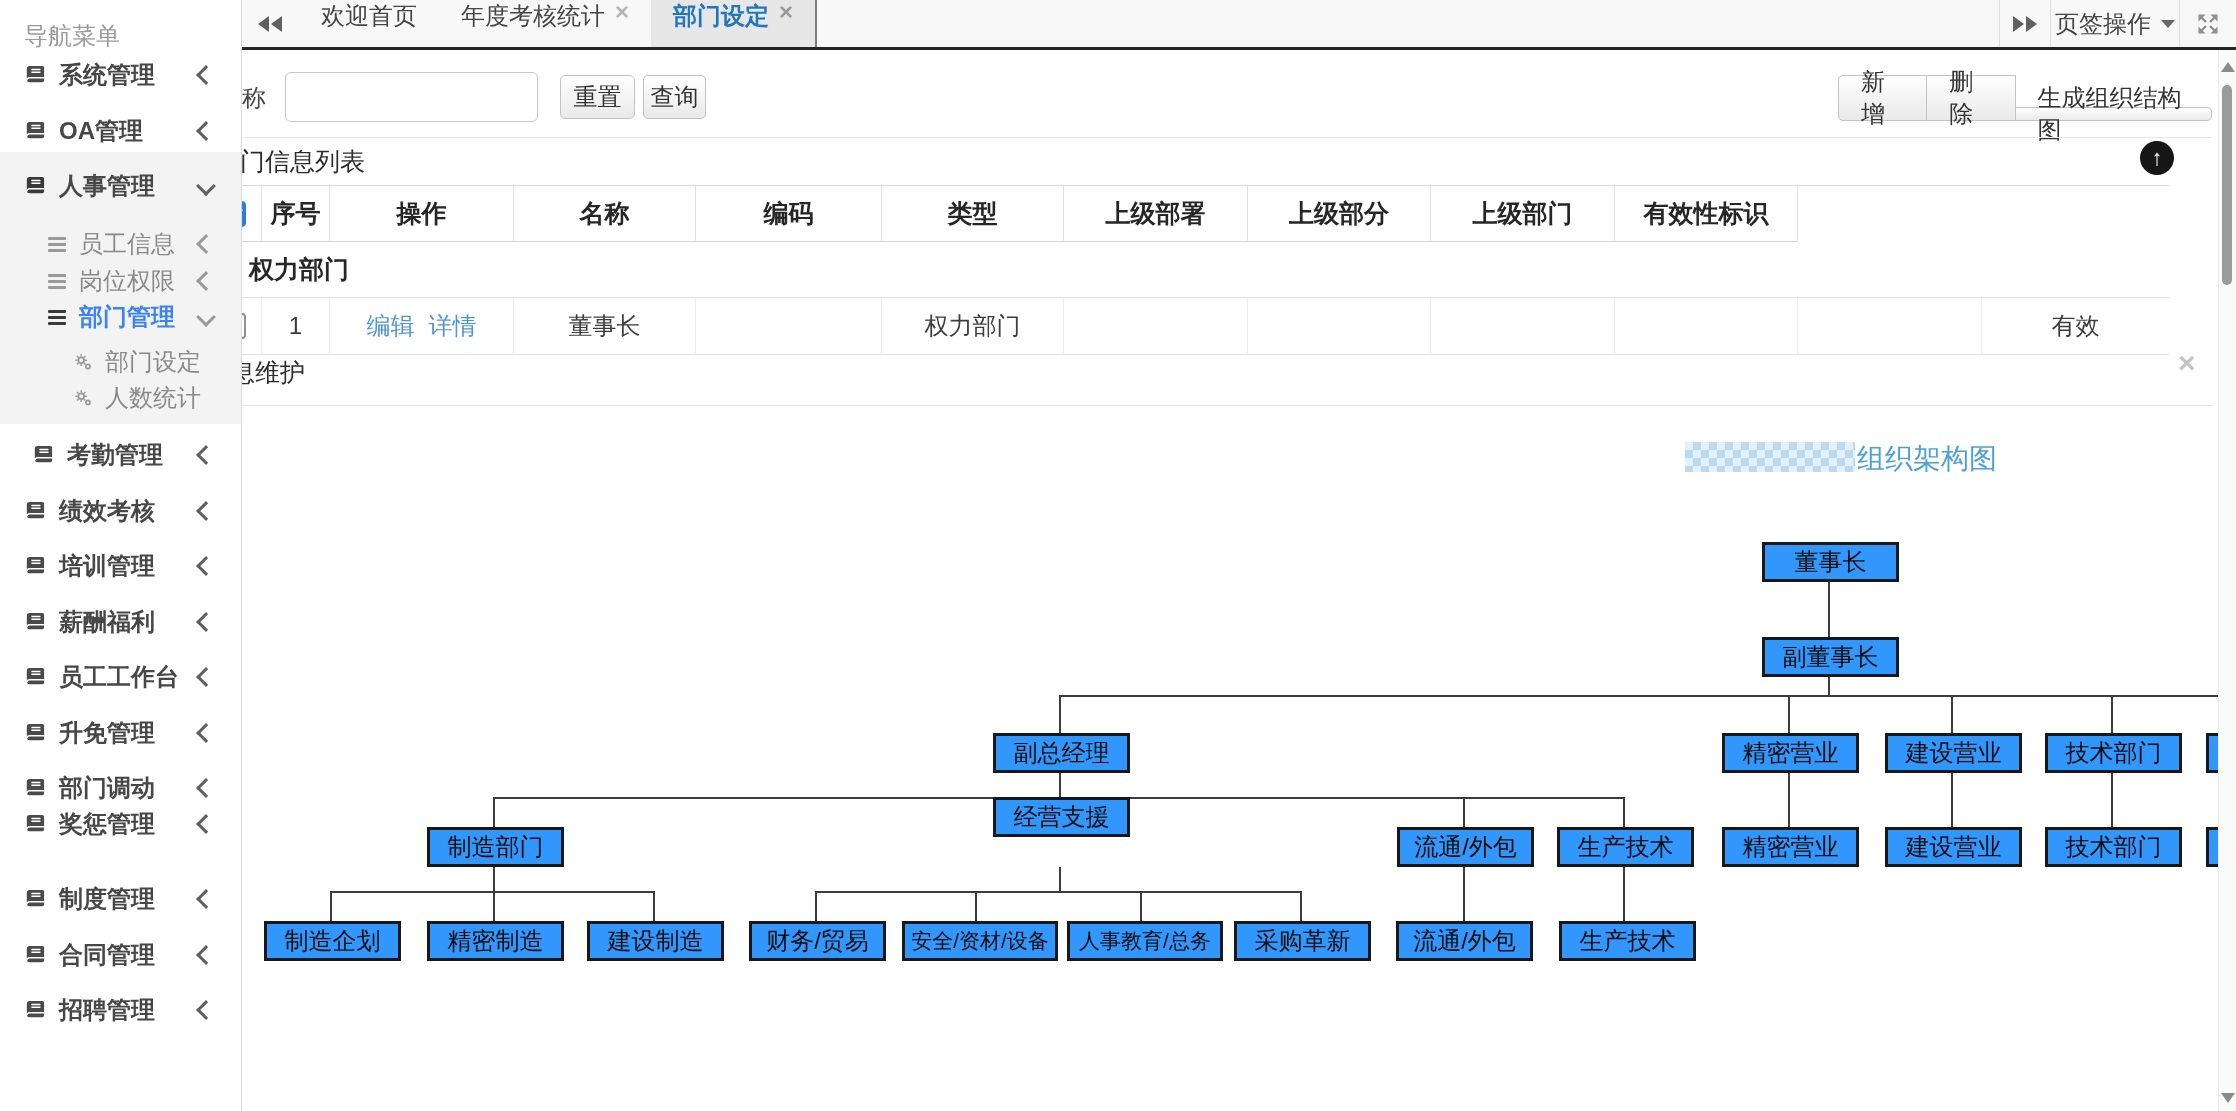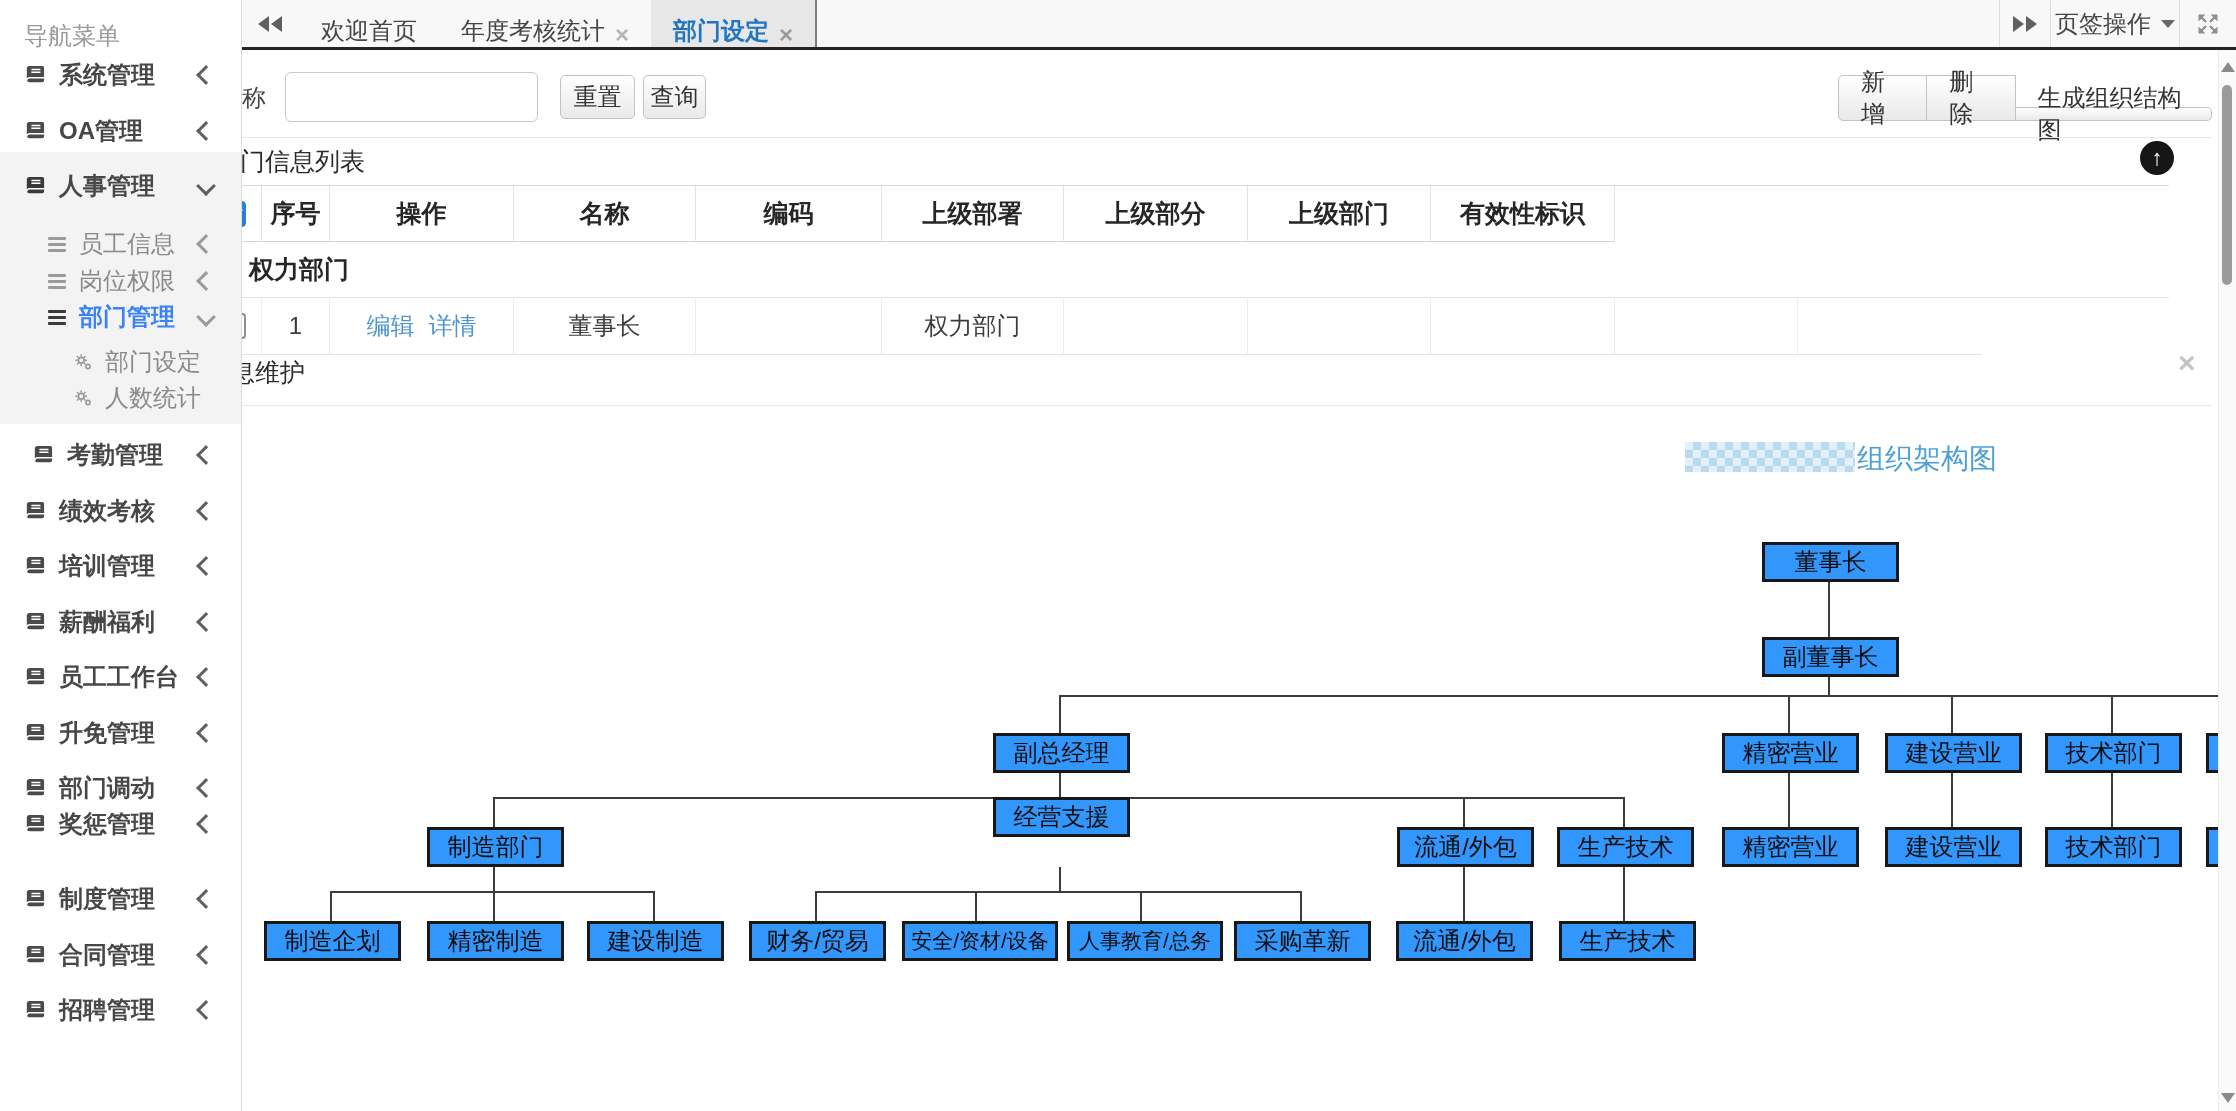--- a/index.html
+++ b/index.html
@@ -23,21 +23,21 @@
   .chev.left{transform:rotate(45deg);}
   .chev.down{transform:rotate(-45deg);top:auto;}
   .sb-item.sub .chev{border-color:#9a9a9a;}
   .bars{display:inline-block;width:18px;}
   .bars i{display:block;height:3px;background:#9a9a9a;margin:3px 0;border-radius:1px;}
   .sb-item.on .bars i{background:#3a3a3a;}
   
   .tabbar{position:absolute;left:241px;top:0;width:1995px;height:47px;background:#f8f8f8;
     border-bottom:3px solid #252525;z-index:20;display:flex;align-items:stretch;box-sizing:content-box;}
   .tb-btn{display:flex;align-items:center;justify-content:center;cursor:pointer;}
-  .tab{display:flex;align-items:flex-end;justify-content:center;gap:10px;font-size:24px;color:#454545;
+  .tab{display:flex;align-items:flex-start;justify-content:center;gap:10px;font-size:24px;color:#454545;
     padding:0 22px;cursor:pointer;}
   .tab .x{color:#b5b5b5;font-size:24px;font-weight:700;line-height:1;}
   .tab.active{background:#e7e7e7;color:#2176bd;font-weight:700;border-right:2px solid #7d7d7d;}
   .tab.active .x{color:#9a9a9a;}
   .tri-l{width:0;height:0;border-top:8px solid transparent;border-bottom:8px solid transparent;
     border-right:11px solid #606060;display:inline-block;}
   .tri-r{width:0;height:0;border-top:8px solid transparent;border-bottom:8px solid transparent;
     border-left:11px solid #606060;display:inline-block;}
   .caret-d{width:0;height:0;border-left:7px solid transparent;border-right:7px solid transparent;
     border-top:8px solid #666;display:inline-block;margin-left:10px;}
@@ -120,20 +120,21 @@
   <div class="circle-up" style="left:1990px;top:91px;">↑</div>
 
   <div class="grid">
     <div class="hcell">
         <span class="cb checked"></span>
       </div>
     <div class="hcell">序号</div>
     <div class="hcell">操作</div>
     <div class="hcell">名称</div>
     <div class="hcell">编码</div>
+    <div class="hcell">类型</div>
     <div class="hcell">上级部署</div>
     <div class="hcell">上级部分</div>
     <div class="hcell">上级部门</div>
     <div class="hcell">有效性标识</div>
 
     <div class="grow">权力部门</div>
 
     <div class="dcell">
         <span class="cb empty"></span>
       </div>
@@ -143,20 +144,21 @@
       <a class="oplink">详情</a>
     </div>
     <div class="dcell">董事长</div>
     <div class="dcell"></div>
     <div class="dcell">权力部门</div>
     <div class="dcell"></div>
     <div class="dcell"></div>
     <div class="dcell"></div>
     <div class="dcell"></div>
     <div class="dcell"></div>
+    <div class="dcell">有效</div>
   </div>
 
   <div class="panel-title" style="left:5px;top:306px;">部门信息维护</div>
   <div class="close-x" style="left:2028px;top:300px;">×</div>
   <div class="hr" style="left:0;top:355px;width:2062px;"></div>
 
   <div class="mosaic" style="left:1535px;top:392px;"></div>
   <div class="org-title" style="left:1707px;top:390px;">组织架构图</div>
 
   <div class="vline" style="left:1678px;top:532px;height:55px;"></div>

